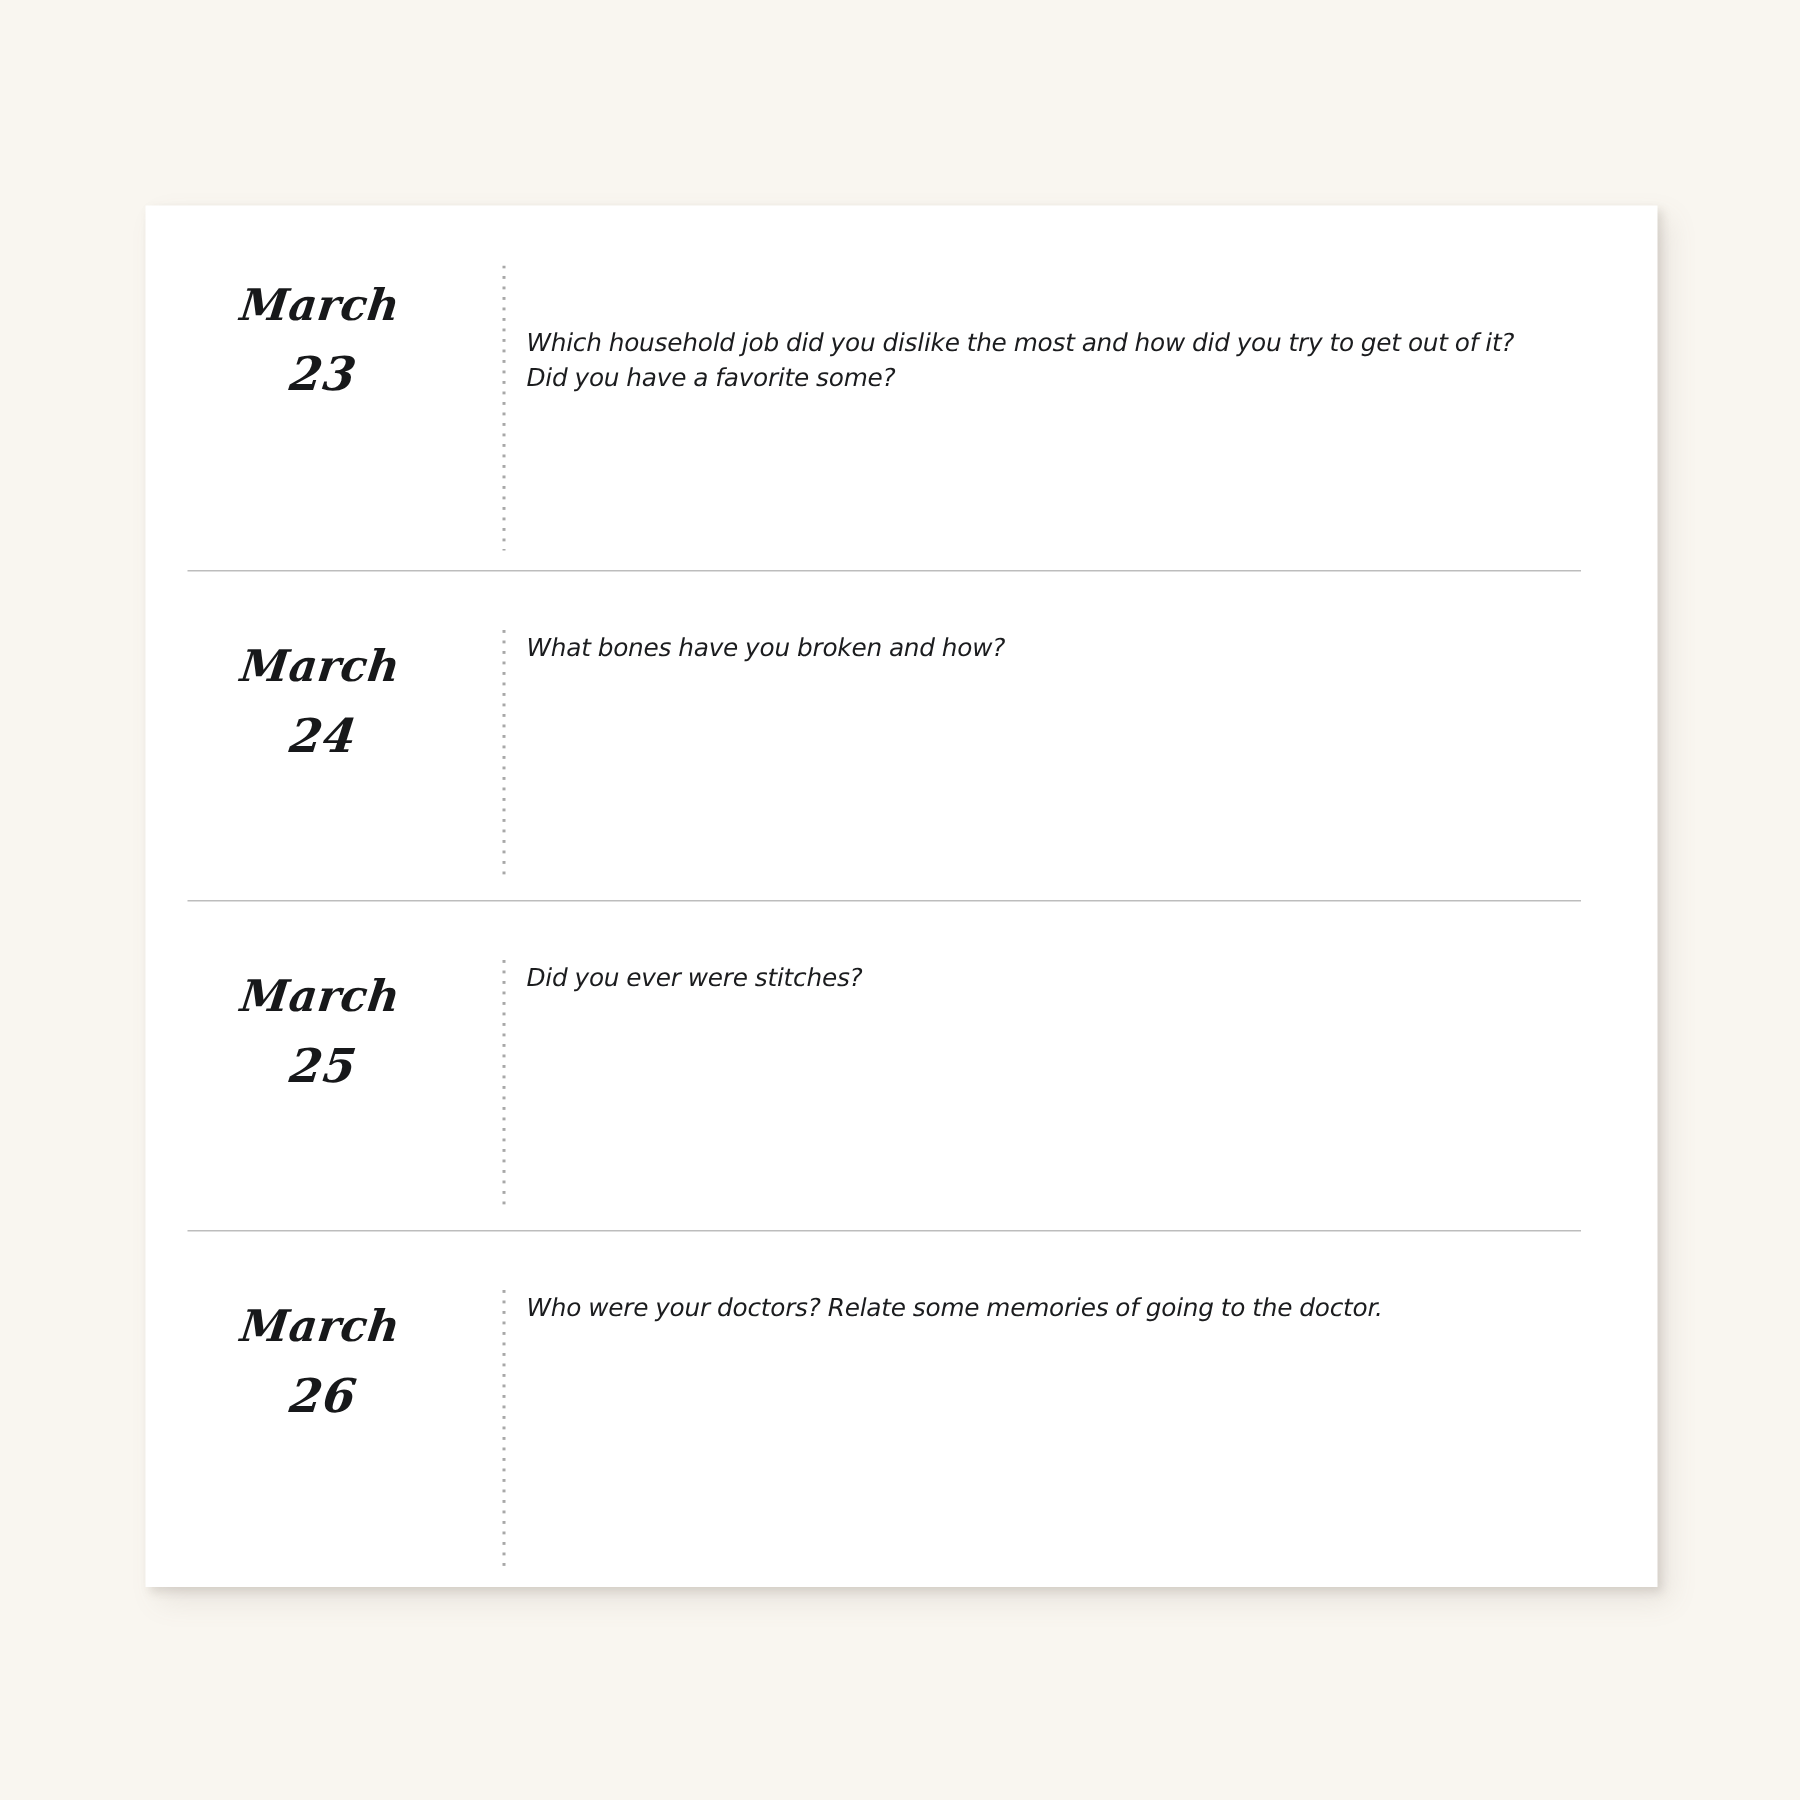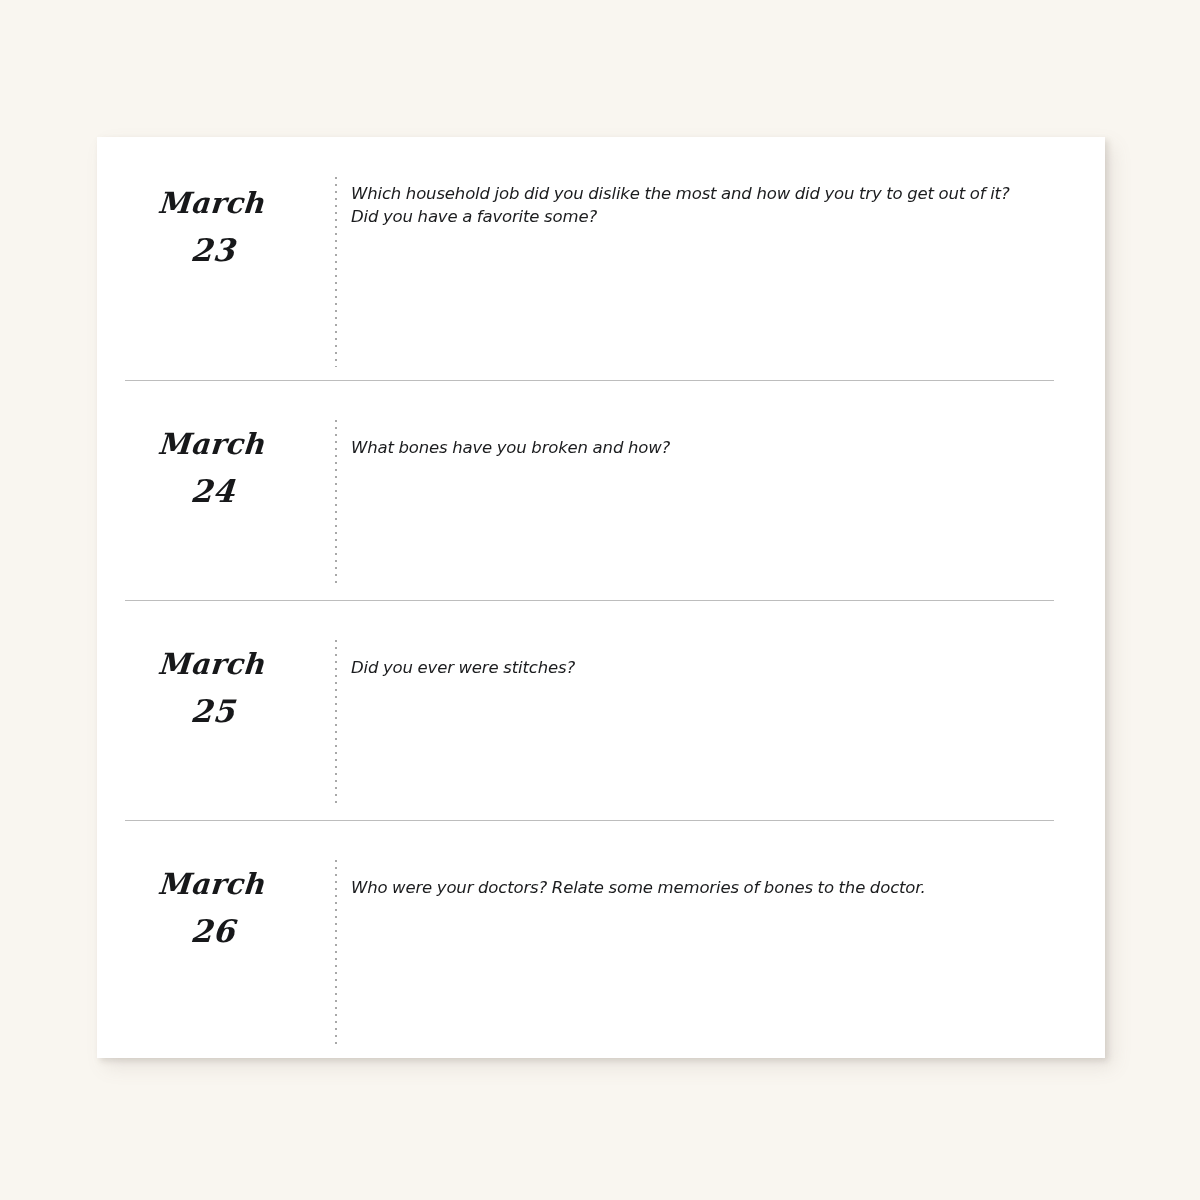--- a/index.html
+++ b/index.html
@@ -115,26 +115,26 @@
     top: 0;
     height: 100%;
   }
 
   .prompt-text {
     font-family: "DejaVu Sans", "Liberation Sans", sans-serif;
     font-style: italic;
     font-size: 16.5px;
     line-height: 23px;
     color: #1b1c1e;
-    padding-top: 56px;
+    padding-top: 40px;
     letter-spacing: -0.15px;
     word-spacing: -0.4px;
     max-width: 760px;
   }
-  .entry-row.is-first .prompt-text { padding-top: 45px; }
+  .entry-row.is-first .prompt-text { padding-top: 80px; }
 
   .prompt-line { display: block; white-space: nowrap; }
 
   
   .writing-space {
     position: absolute;
     left: 0;
     right: 0;
     top: 110px;
     bottom: 0;
@@ -205,20 +205,20 @@
 
       <div class="date-cell">
         <span class="date-month">March</span>
         <span class="date-day">26</span>
       </div>
 
       <div class="dotted-rule"></div>
 
       <div class="prompt-cell">
         <div class="prompt-text">
-          <span class="prompt-line">Who were your doctors? Relate some memories of bones to the doctor.</span>
+          <span class="prompt-line">Who were your doctors? Relate some memories of going to the doctor.</span>
         </div>
         <div class="writing-space"></div>
       </div>
     </div>
 
   </div>
 </div>
 
 </body></html>

